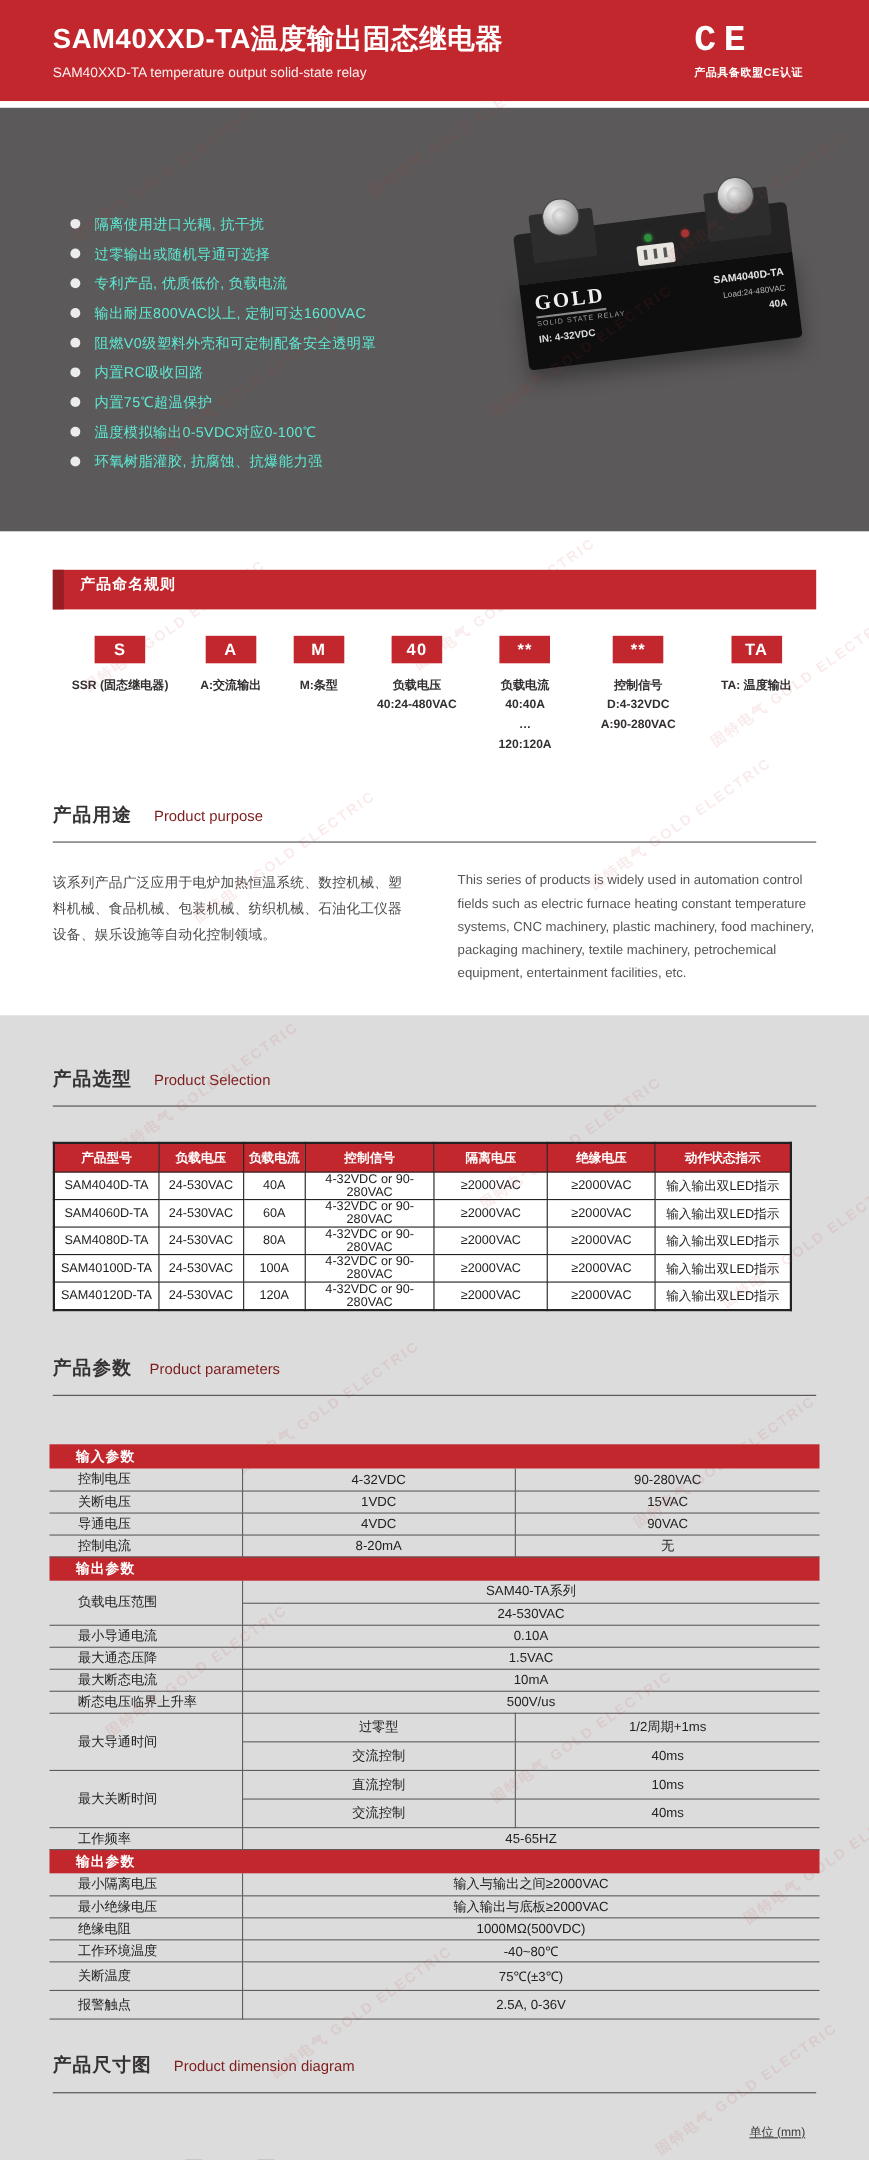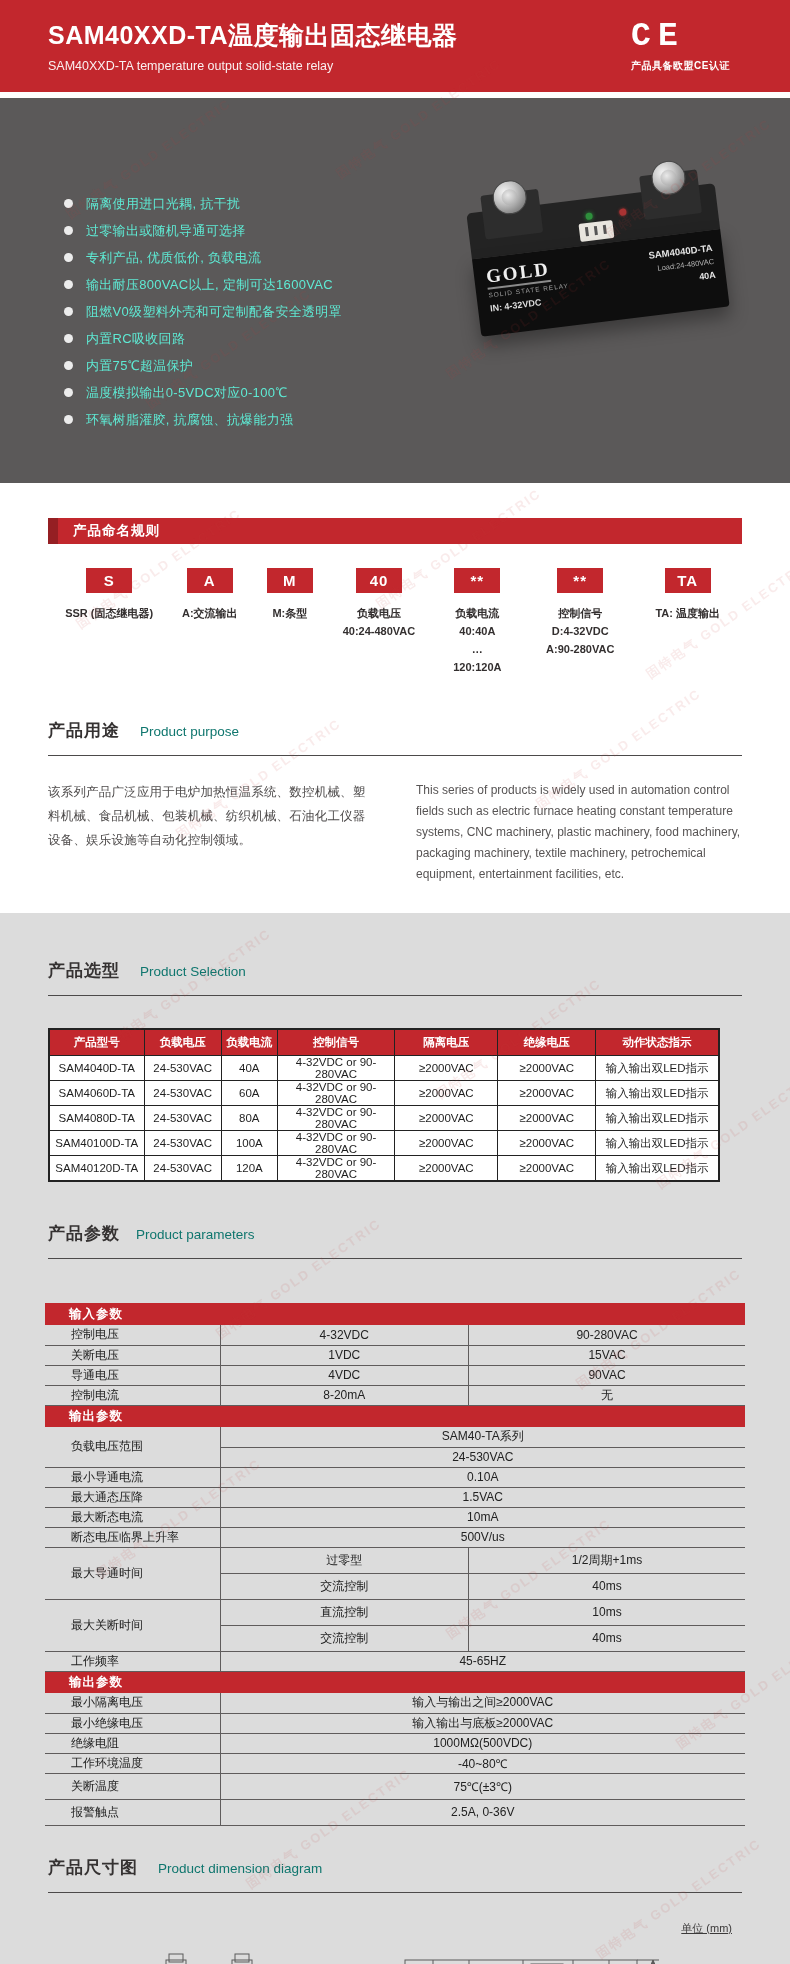--- a/index.html
+++ b/index.html
@@ -54,25 +54,25 @@
   .pin { font-size:9px; color:#dedede; margin-top:5px; font-weight:bold; }
   .pright { position:absolute; right:10px; top:12px; text-align:right; }
   .pmodel { font-size:9.5px; color:#e3e3e3; font-weight:bold; }
   .pload { font-size:7.5px; color:#b5b5b5; margin-top:4px; }
   .pcur { font-size:9px; color:#e3e3e3; font-weight:bold; margin-top:4px; }
 
   
   .sec-head { margin:0 48px; display:flex; align-items:baseline; gap:20px;
               border-bottom:1px solid #4c4a4a; padding-bottom:13px; }
   .sec-zh { font-size:17px; font-weight:bold; color:#353232; letter-spacing:1px; }
-  .sec-en { font-size:13.5px; color:#0f766e; }
+  .sec-en { font-size:13.5px; color:#7f1d1d; }
 
   
   .zone-white { background:#fff; padding-bottom:28px; }
-  .naming-banner { margin:35px 48px 0; height:26px; background:#c2272d; border-left:10px solid #951f23;
+  .naming-banner { margin:35px 48px 0; height:36px; background:#c2272d; border-left:10px solid #951f23;
                    color:#fff; font-size:13.5px; font-weight:bold; line-height:26px; padding-left:15px; letter-spacing:1px; }
   .naming-row { display:flex; margin:24px 52px 0; }
   .code-col { text-align:center; }
   .code-col.w1{flex:1.25;} .code-col.w2{flex:.95;} .code-col.w3{flex:.8;} .code-col.w4{flex:1.15;}
   .code-col.w5{flex:1.0;} .code-col.w6{flex:1.25;} .code-col.w7{flex:1.1;}
   .code-box { display:inline-block; min-width:46px; padding:0 7px; height:25px; line-height:25px;
               background:#c2272d; color:#fff; font-weight:bold; font-size:15px; letter-spacing:1px; }
   .code-lines { margin-top:11px; font-size:11px; color:#332f2f; font-weight:bold; line-height:1.65; }
 
   

